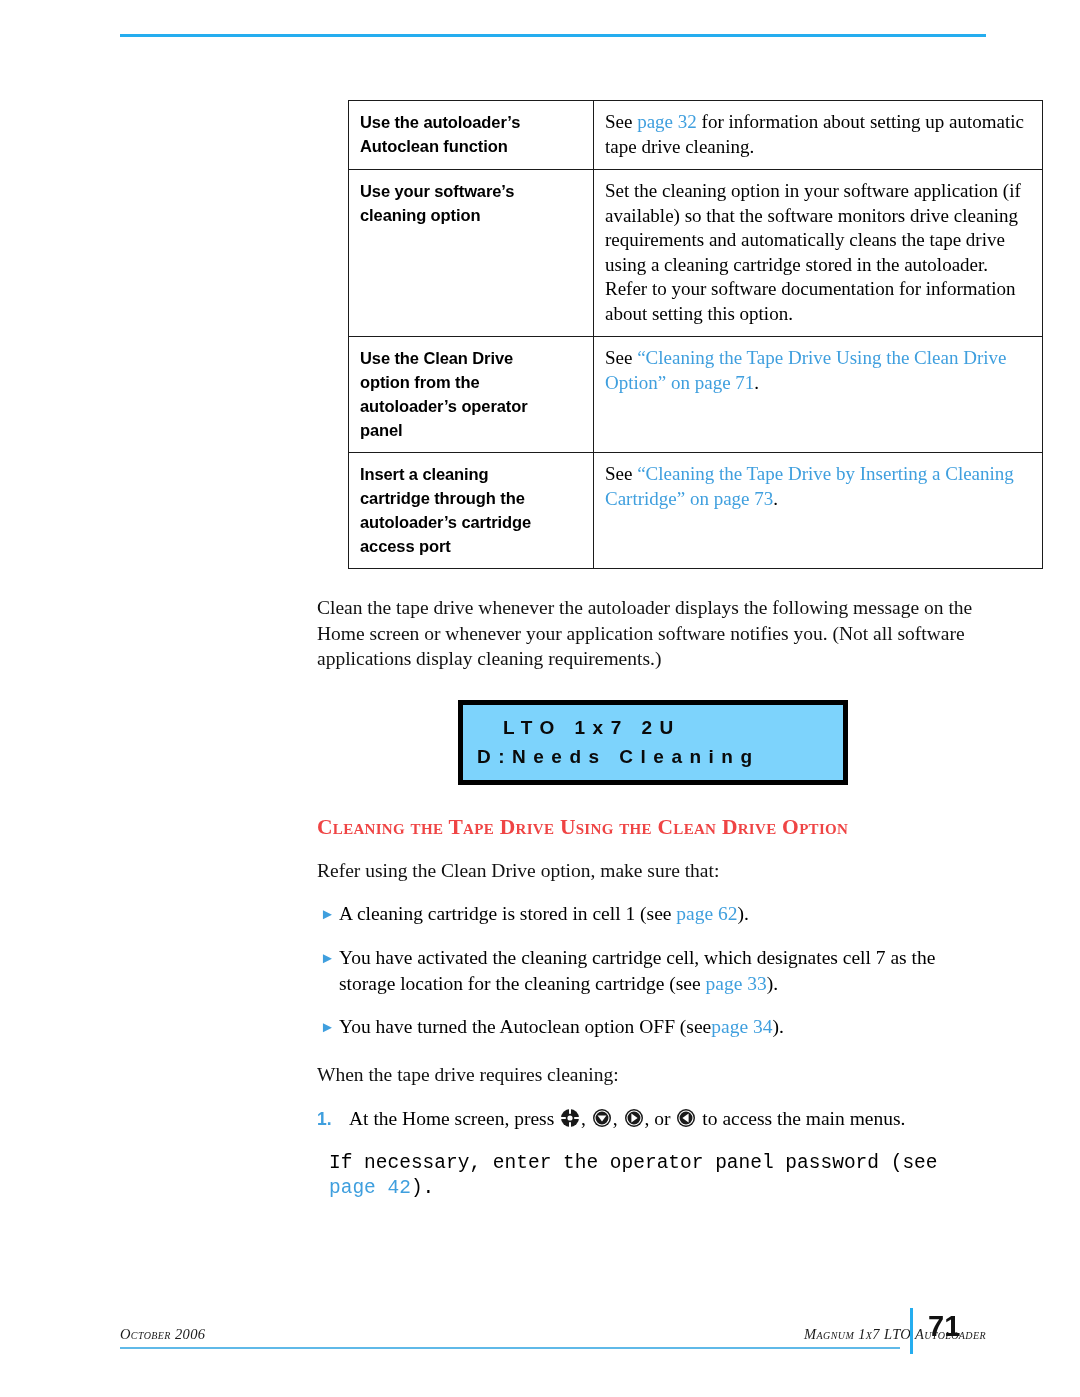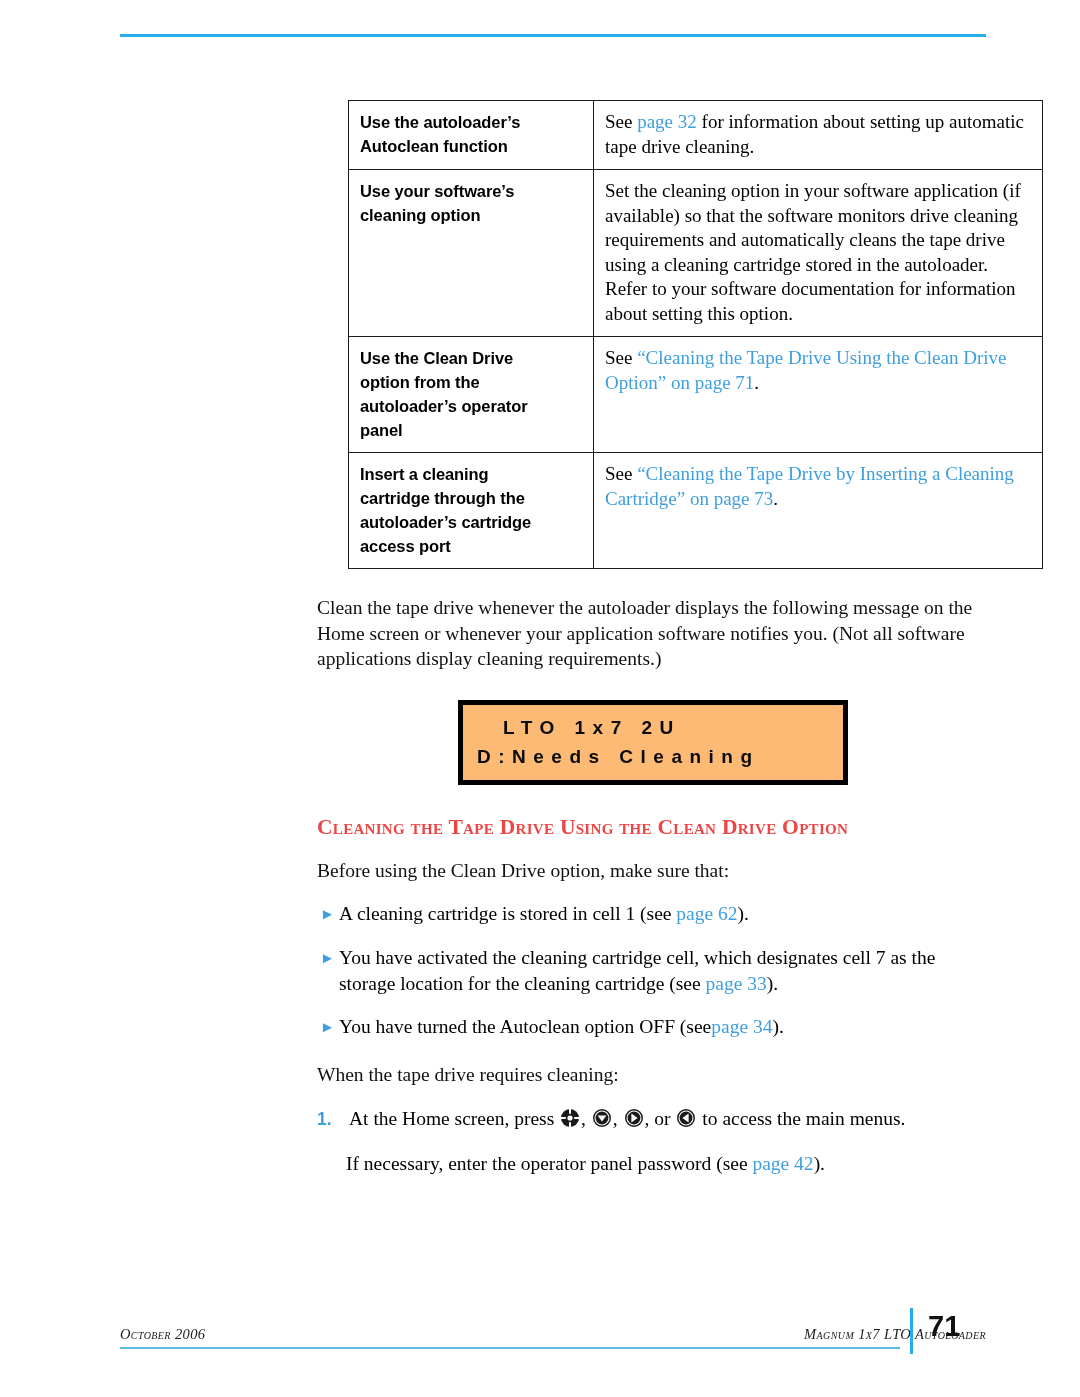--- a/index.html
+++ b/index.html
@@ -93,21 +93,21 @@
   }
 
   
   .lcd-wrap {
     margin-top: 28px;
     display: flex;
     justify-content: center;
   }
   .lcd {
     width: 380px;
-    background: #fdba74;
+    background: #7dd3fc;
     border: 5px solid #000000;
     padding: 8px 0 9px 0;
     font-family: "Liberation Sans", sans-serif;
     font-weight: bold;
     font-size: 19px;
     line-height: 29px;
     color: #0a0a0a;
   }
   .lcd-line {
     letter-spacing: 7.5px;
@@ -160,23 +160,24 @@
     font-size: 17.5px;
     line-height: 26px;
   }
   .step-text {
     flex: 1 1 auto;
     font-size: 19.5px;
     line-height: 26px;
   }
   .step-sub {
     margin-top: 16px;
-    margin-left: 29px;
+    margin-left: 12px;
     font-size: 19.5px;
     line-height: 25.5px;
+    font-family: Liberation Mono, monospace;
   }
 
   .btn-icon {
     display: inline-block;
     vertical-align: -3px;
     margin: 0 1px;
   }
 
   
   .page-footer {
@@ -283,21 +284,21 @@
   <div class="lcd-wrap">
     <div class="lcd">
       <div class="lcd-line lcd-line-1">LTO 1x7 2U</div>
       <div class="lcd-line lcd-line-2">D:Needs Cleaning</div>
     </div>
   </div>
 
   <h2 class="section-heading">Cleaning the Tape Drive Using the Clean Drive Option</h2>
 
   <div class="spacer-18"></div>
-  <p class="body-text">Before using the Clean Drive option, make sure that:</p>
+  <p class="body-text">Refer using the Clean Drive option, make sure that:</p>
 
   <div class="bullet-row">
     <span class="bullet-marker">►</span>
     <span class="bullet-text"><span>A cleaning cartridge is stored in cell 1 (see </span><span class="xref">page 62</span><span>).</span></span>
   </div>
 
   <div class="bullet-row">
     <span class="bullet-marker">►</span>
     <span class="bullet-text"><span>You have activated the cleaning cartridge cell, which designates cell 7 as the storage location for the cleaning cartridge (see </span><span class="xref">page 33</span><span>).</span></span>
   </div>

